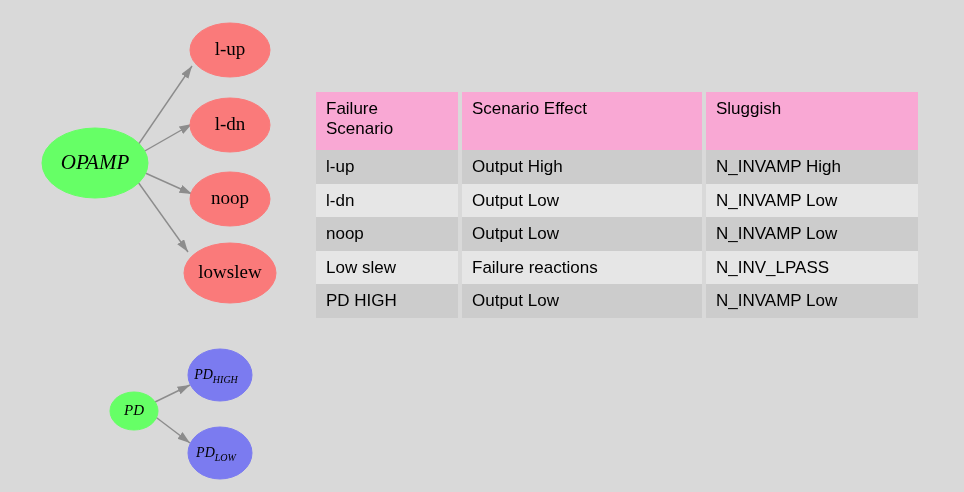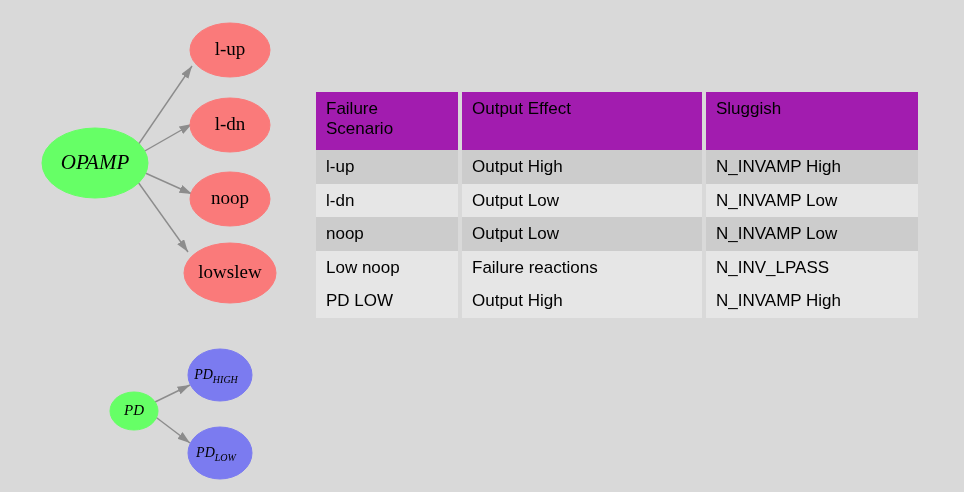--- a/index.html
+++ b/index.html
@@ -63,21 +63,21 @@
     padding: 7px 10px;
     font-size: 17px;
     color: #000;
     text-align: left;
     vertical-align: middle;
     font-weight: normal;
     border: none;
     line-height: 1.15;
   }
   table.matrix thead th {
-    background: #a21caf;
+    background: #f9a8d4;
     font-size: 17px;
     height: 44px;
     vertical-align: top;
   }
   table.matrix tbody tr.odd td {
     background: #cccccc;
   }
   table.matrix tbody tr.even td {
     background: #e6e6e6;
   }
@@ -164,21 +164,21 @@
         <col class="c0">
           <col class="gap1">
           <col class="c1">
           <col class="gap2">
           <col class="c2">
       </colgroup>
       <thead>
         <tr>
           <th>Failure Scenario</th>
           <th class="gap"></th>
-          <th>Output Effect</th>
+          <th>Scenario Effect</th>
           <th class="gap"></th>
           <th>Sluggish</th>
         </tr>
       </thead>
       <tbody>
         <tr class="odd">
           <td>l-up</td>
           <td class="gap"></td>
           <td>Output High</td>
           <td class="gap"></td>
@@ -192,30 +192,30 @@
           <td>N_INVAMP Low</td>
         </tr>
         <tr class="odd">
           <td>noop</td>
           <td class="gap"></td>
           <td>Output Low</td>
           <td class="gap"></td>
           <td>N_INVAMP Low</td>
         </tr>
         <tr class="even">
-          <td>Low noop</td>
+          <td>Low slew</td>
           <td class="gap"></td>
           <td>Failure reactions</td>
           <td class="gap"></td>
           <td>N_INV_LPASS</td>
         </tr>
-        <tr class="even">
-          <td>PD LOW</td>
-          <td class="gap"></td>
-          <td>Output High</td>
-          <td class="gap"></td>
-          <td>N_INVAMP High</td>
+        <tr class="odd">
+          <td>PD HIGH</td>
+          <td class="gap"></td>
+          <td>Output Low</td>
+          <td class="gap"></td>
+          <td>N_INVAMP Low</td>
         </tr>
       </tbody>
     </table>
   </div>
 
 </div>
 
 </body></html>

